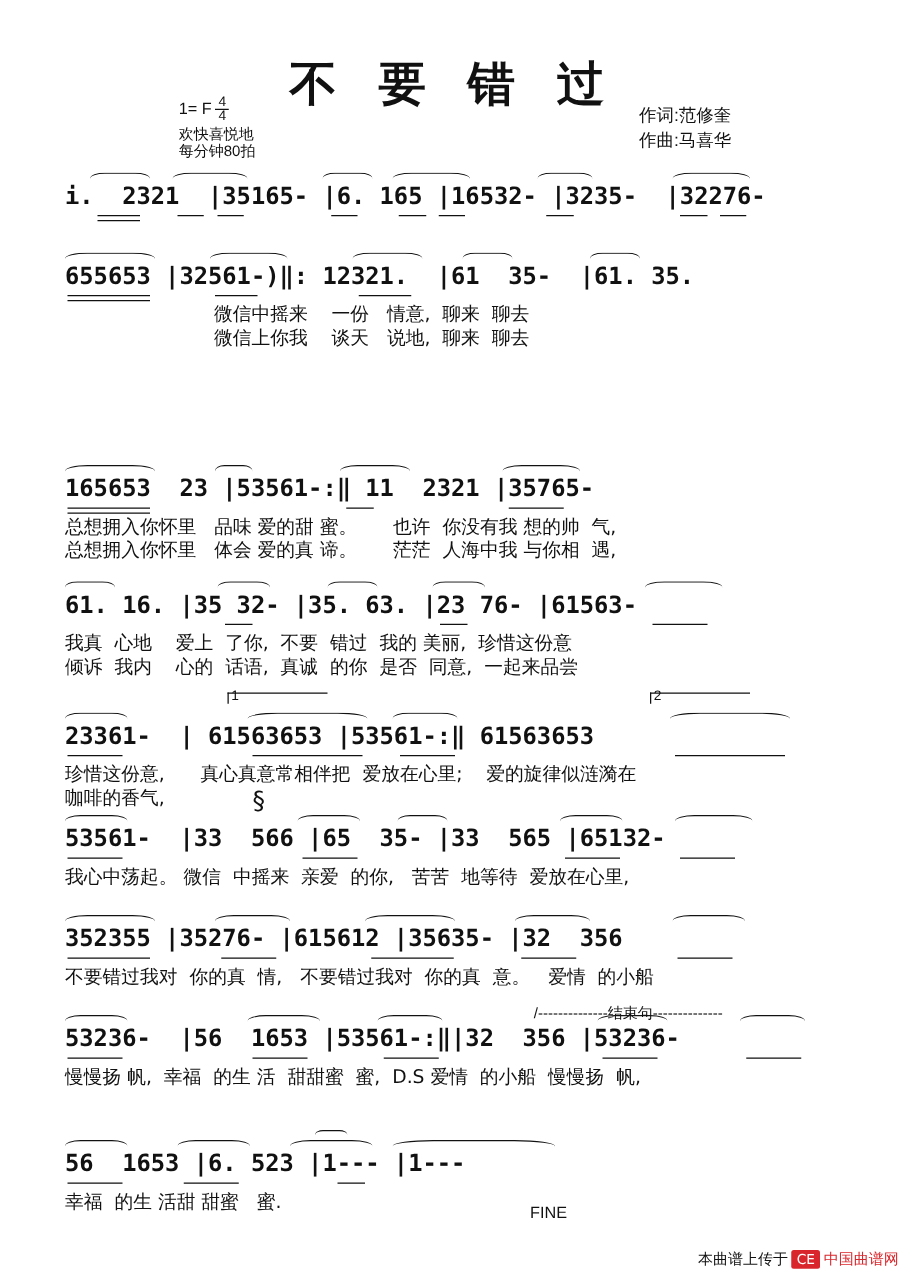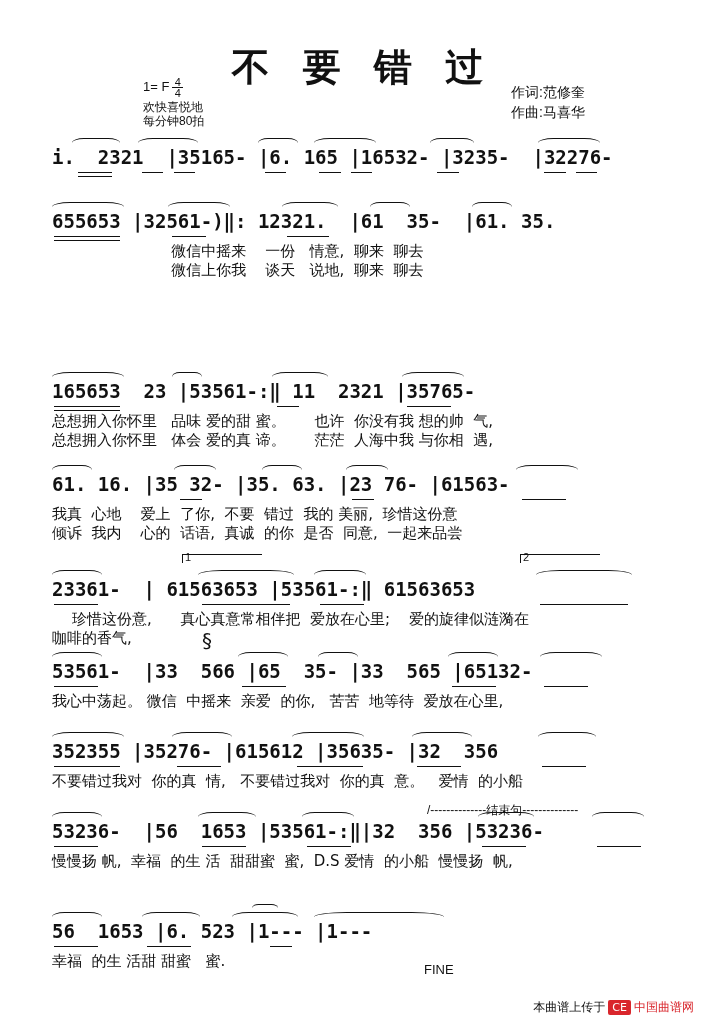--- a/index.html
+++ b/index.html
@@ -74,21 +74,21 @@
     letter-spacing:0px;
     white-space:nowrap;
   }
 
   .segno{position:absolute;font-size:20px;font-family:"DejaVu Sans",sans-serif;}
 
   .fine{position:absolute;font-family:"Liberation Sans",sans-serif;font-size:13px;}
 
   
   .footer{
-    position:absolute;right:31px;bottom:10px;
+    position:absolute;right:6px;bottom:10px;
     font-size:12px;white-space:nowrap;color:#111;
   }
   .footer .logo{
     display:inline-block;background:#d9262c;color:#fff;
     font-size:11px;padding:1px 4px;border-radius:2px;margin:0 3px;
     font-family:"DejaVu Sans",sans-serif;
   }
   .footer .site{color:#d9262c;font-family:"DejaVu Sans",sans-serif;}
 </style>
 </head>
@@ -190,21 +190,21 @@
     </div>
     <div class="notes">23361-  | 61563653 |53561-:‖ 61563653</div>
     <div class="ub" style="left:2px;top:26px;width:44px;"></div>
     <div class="ub" style="left:150px;top:26px;width:88px;"></div>
     <div class="ub" style="left:268px;top:26px;width:44px;"></div>
     <div class="ub" style="left:488px;top:26px;width:88px;"></div>
     <div class="slur" style="left:0px;top:-8px;width:50px;"></div>
     <div class="slur" style="left:146px;top:-8px;width:96px;"></div>
     <div class="slur" style="left:262px;top:-8px;width:52px;"></div>
     <div class="slur" style="left:484px;top:-8px;width:96px;"></div>
-    <div class="lyr" style="margin-top:10px;margin-left:20px;">珍惜这份意,      真心真意常相伴把  爱放在心里;    爱的旋律似涟漪在</div>
+    <div class="lyr" style="margin-top:10px;">珍惜这份意,      真心真意常相伴把  爱放在心里;    爱的旋律似涟漪在</div>
     <div class="lyr">咖啡的香气,</div>
     <div class="segno" style="left:150px;top:50px;">§</div>
   </div>
 
   <div class="sys" style="top:660px;">
     <div class="notes">53561-  |33  566 |65  35- |33  565 |65132-</div>
     <div class="ub" style="left:2px;top:26px;width:44px;"></div>
     <div class="ub" style="left:190px;top:26px;width:44px;"></div>
     <div class="ub" style="left:400px;top:26px;width:44px;"></div>
     <div class="ub" style="left:492px;top:26px;width:44px;"></div>

